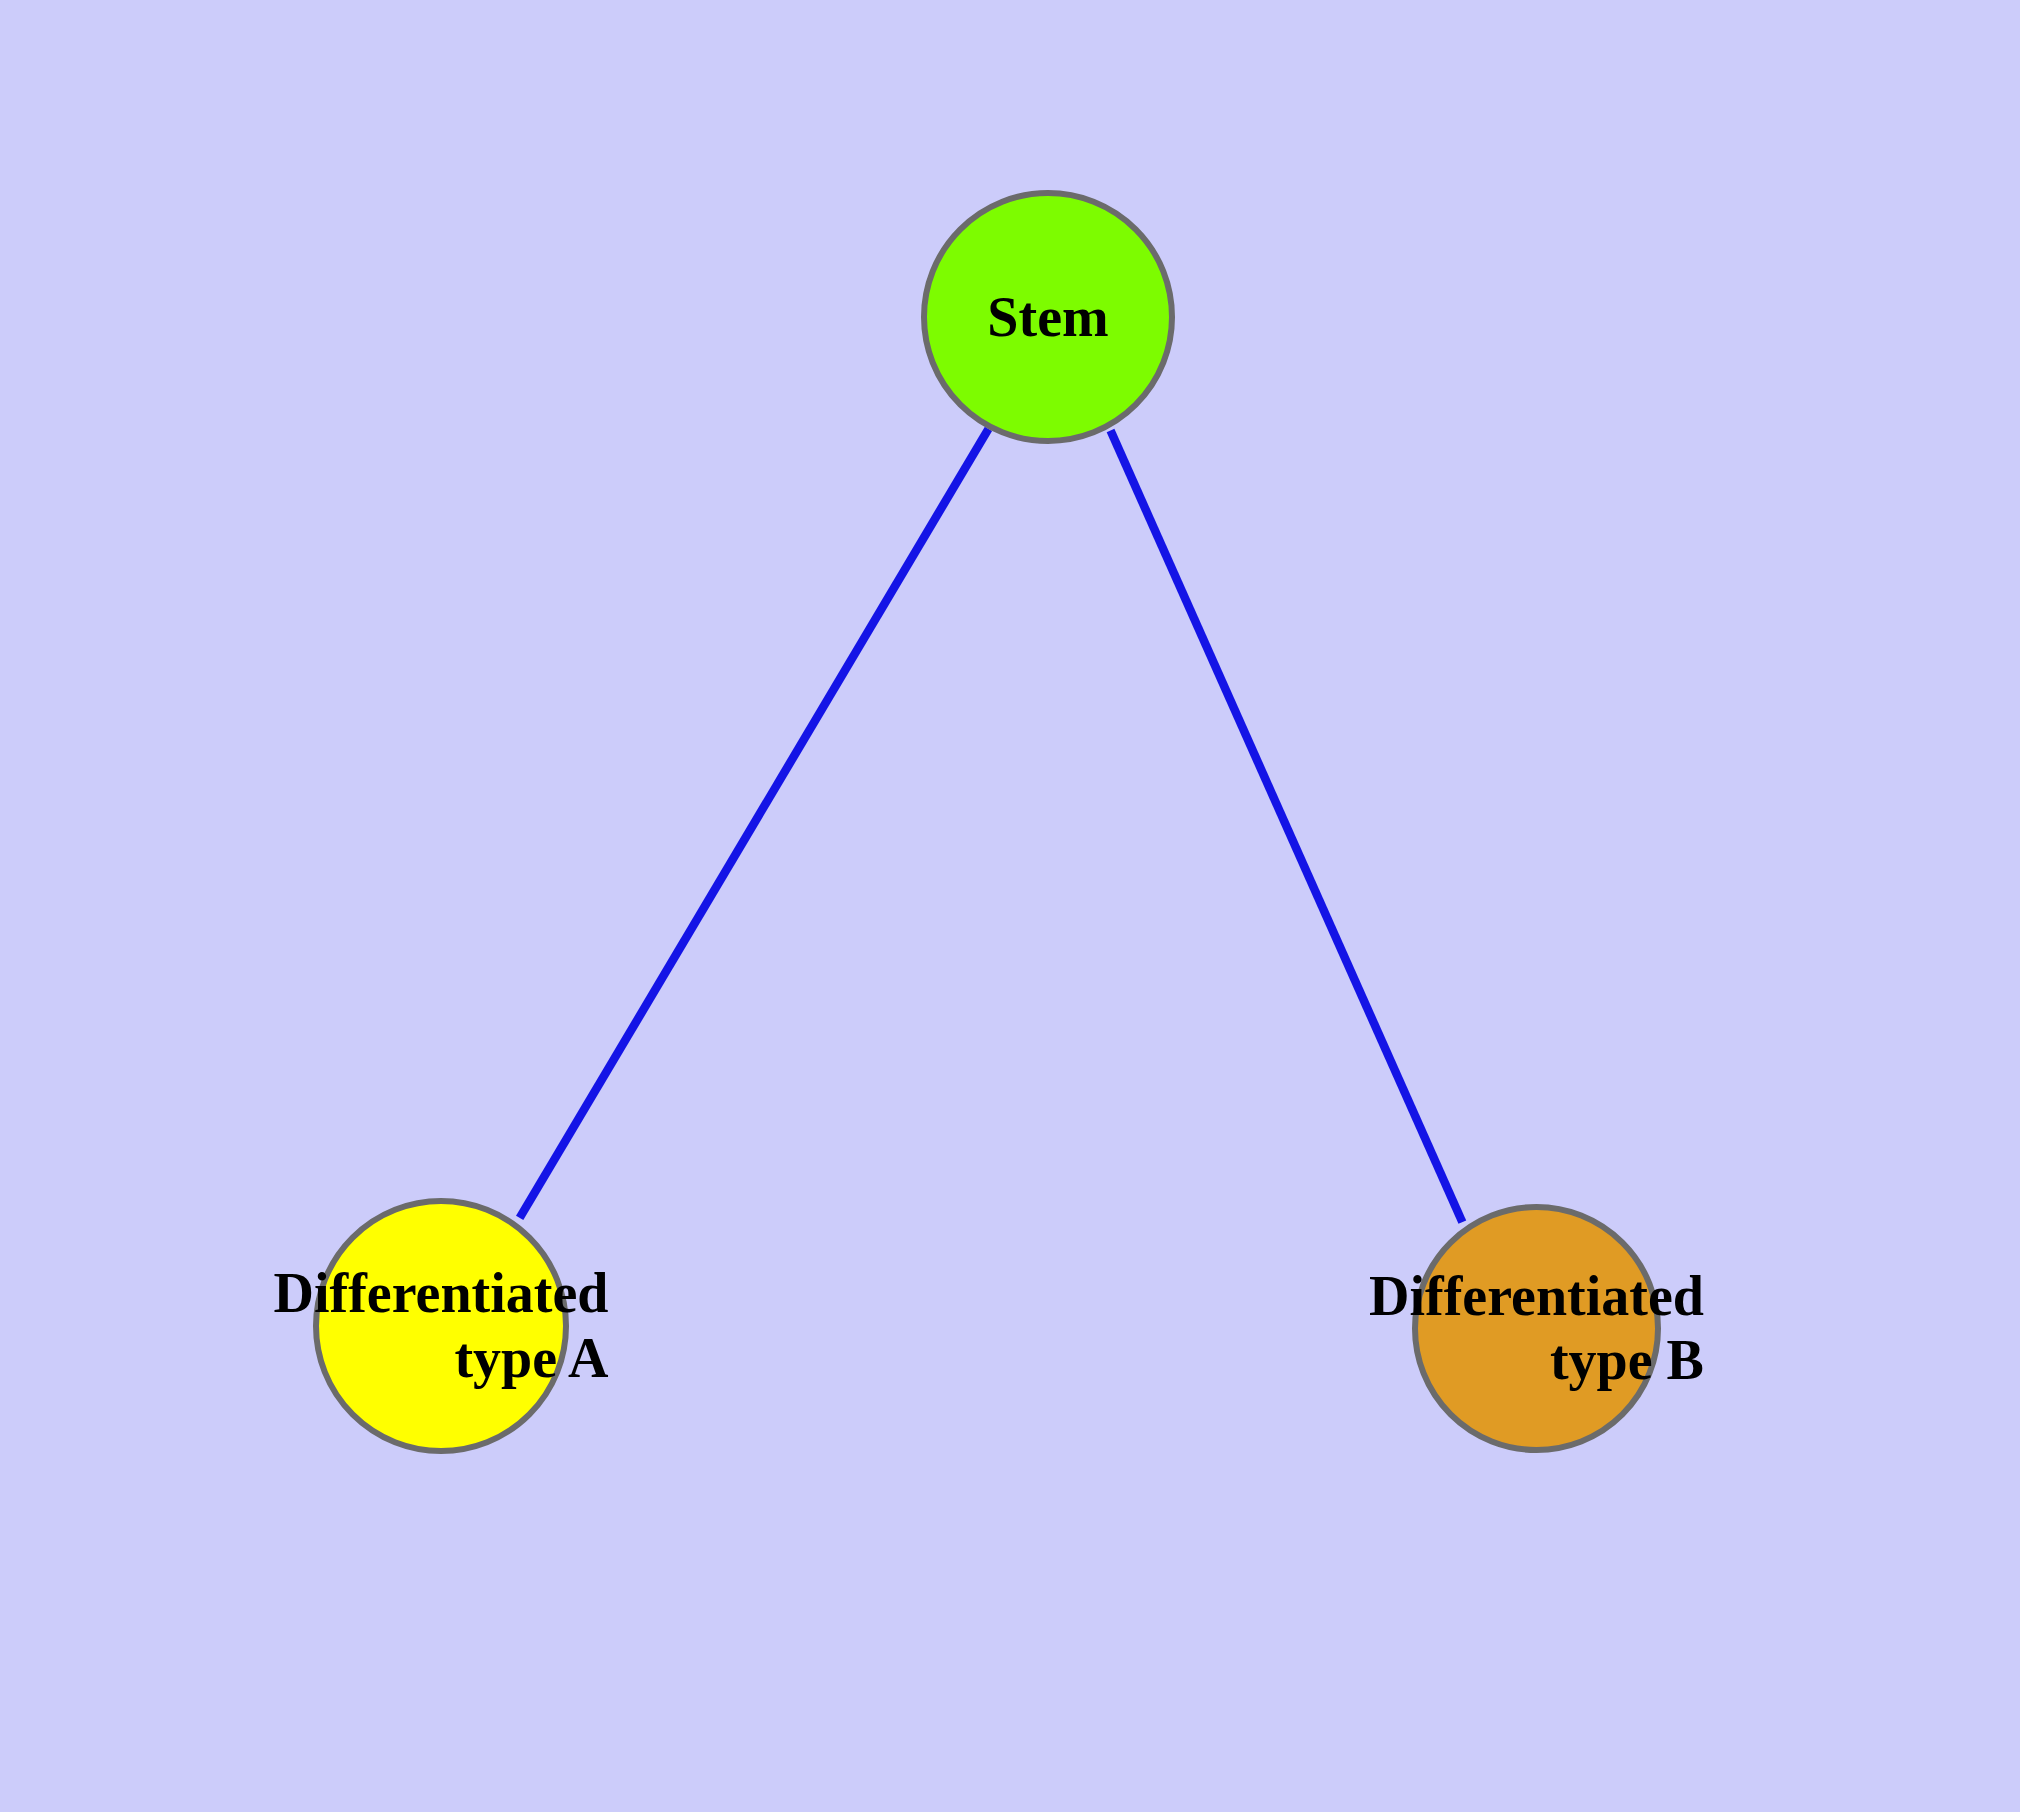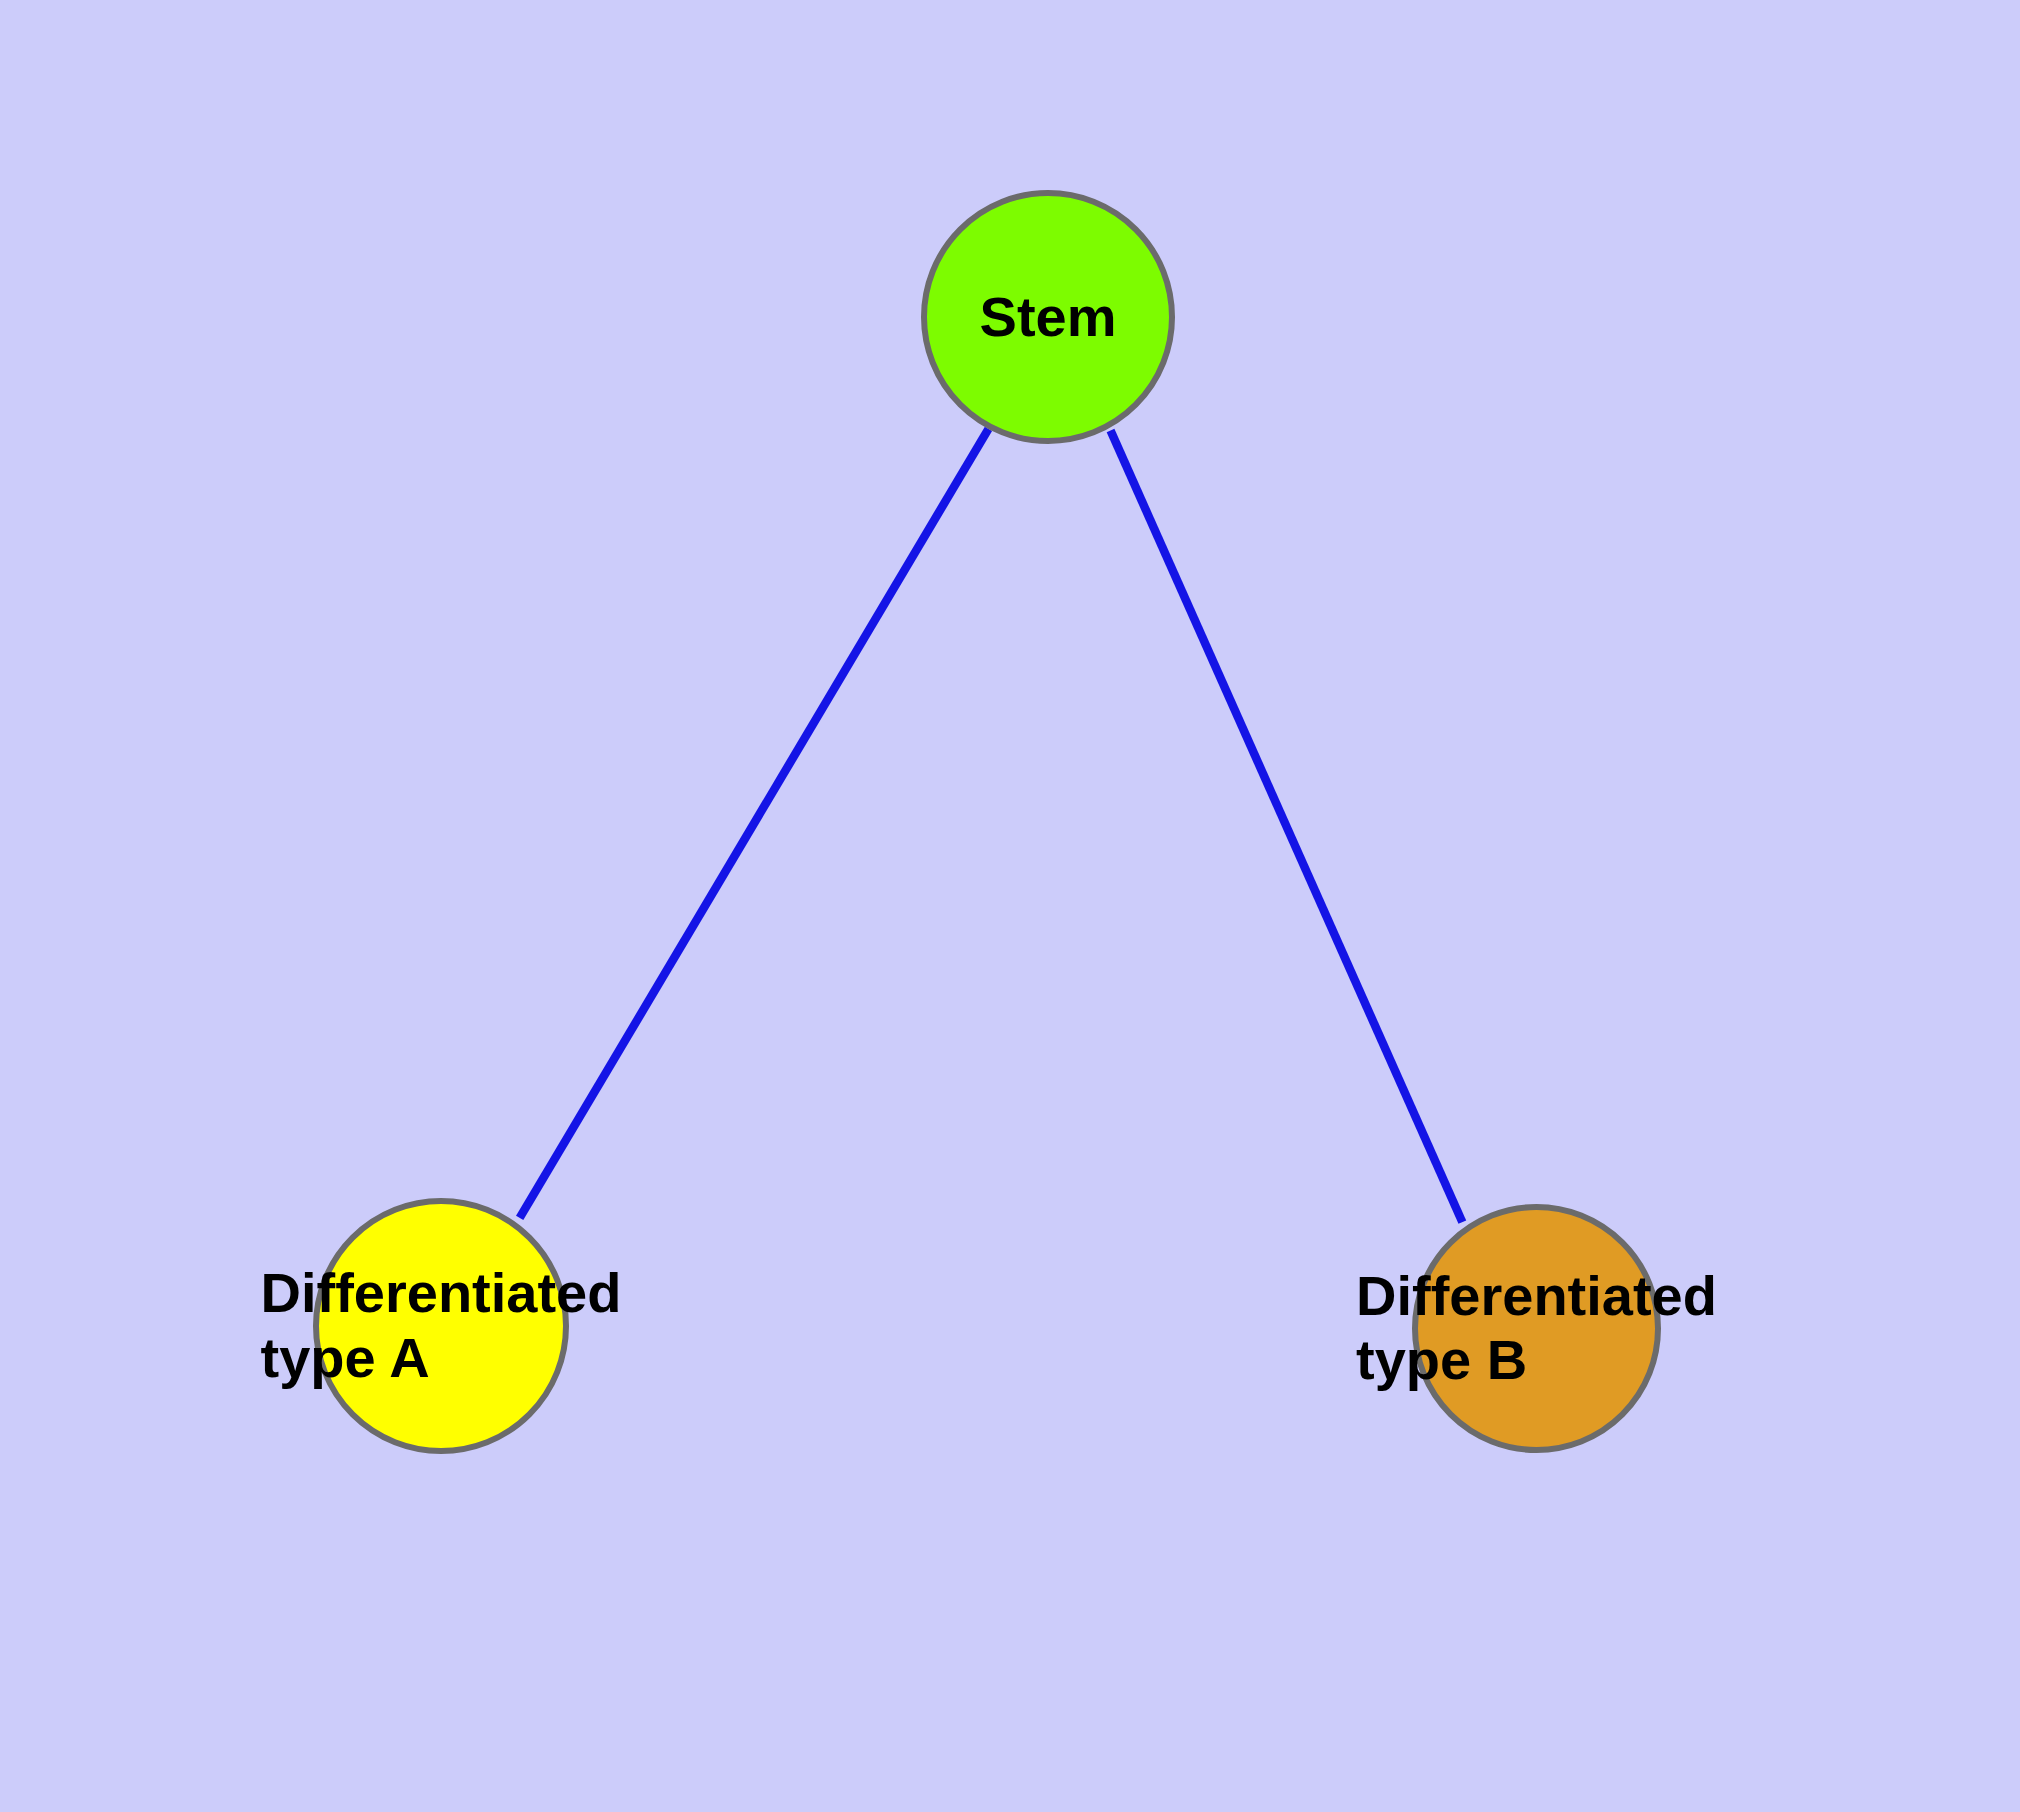--- a/index.html
+++ b/index.html
@@ -33,24 +33,24 @@
     position: absolute;
     box-sizing: border-box;
     border-radius: 50%;
   }
   .node-label {
     position: absolute;
     left: 50%;
     top: 50%;
     transform: translate(-50%, -50%);
     white-space: pre;
-    text-align: left;
+    text-align: right;
     color: #000000;
     font-weight: bold;
-    font-family: Liberation Sans, sans-serif;
+    font-family: Liberation Serif, serif;
     line-height: 1.16;
     pointer-events: none;
   }
 </style>
 </head>
 <body>
 
 <div id="canvas" style="width: 2021px; height: 1812px;">
 
   <div id="graph-background" style="background: rgb(204, 204, 250);"></div>

